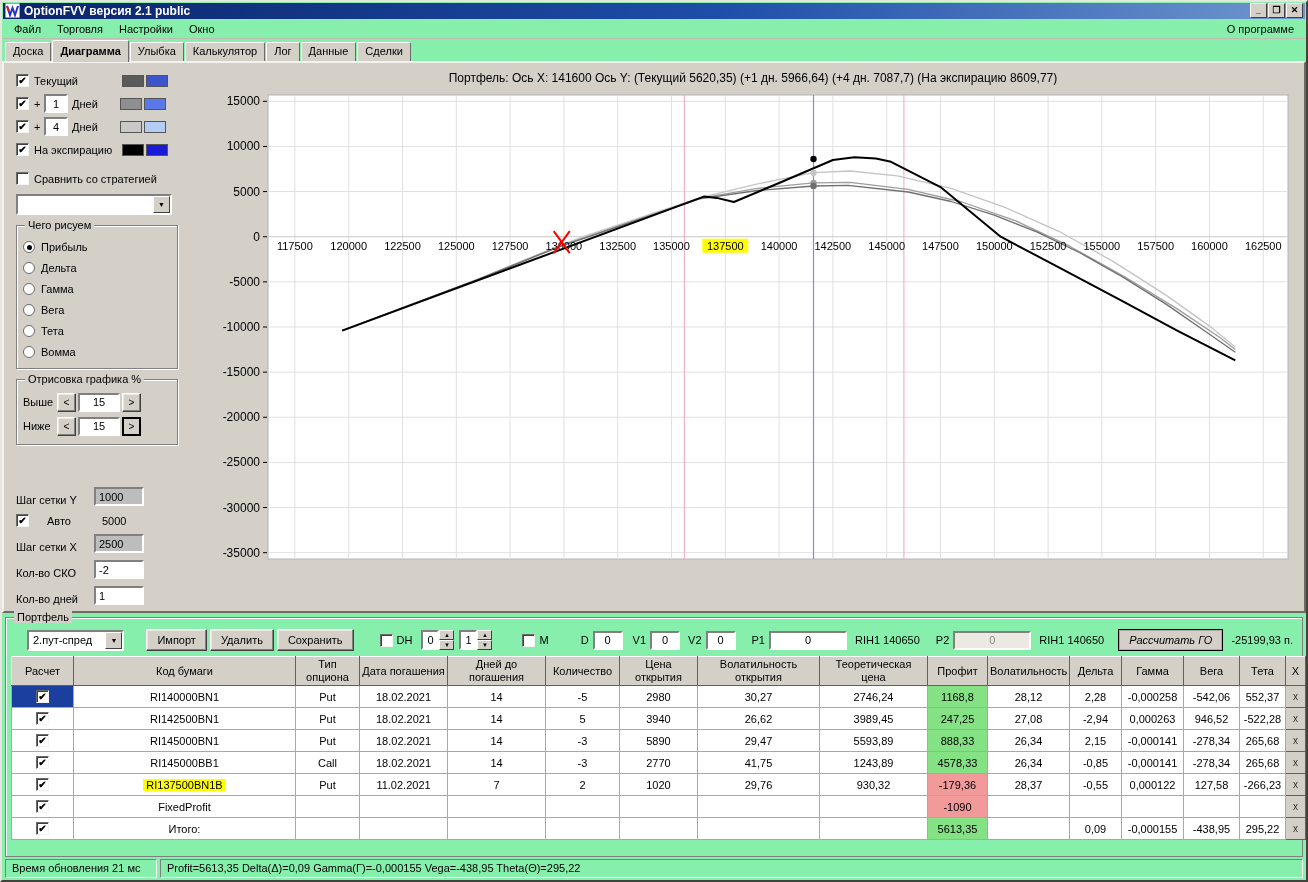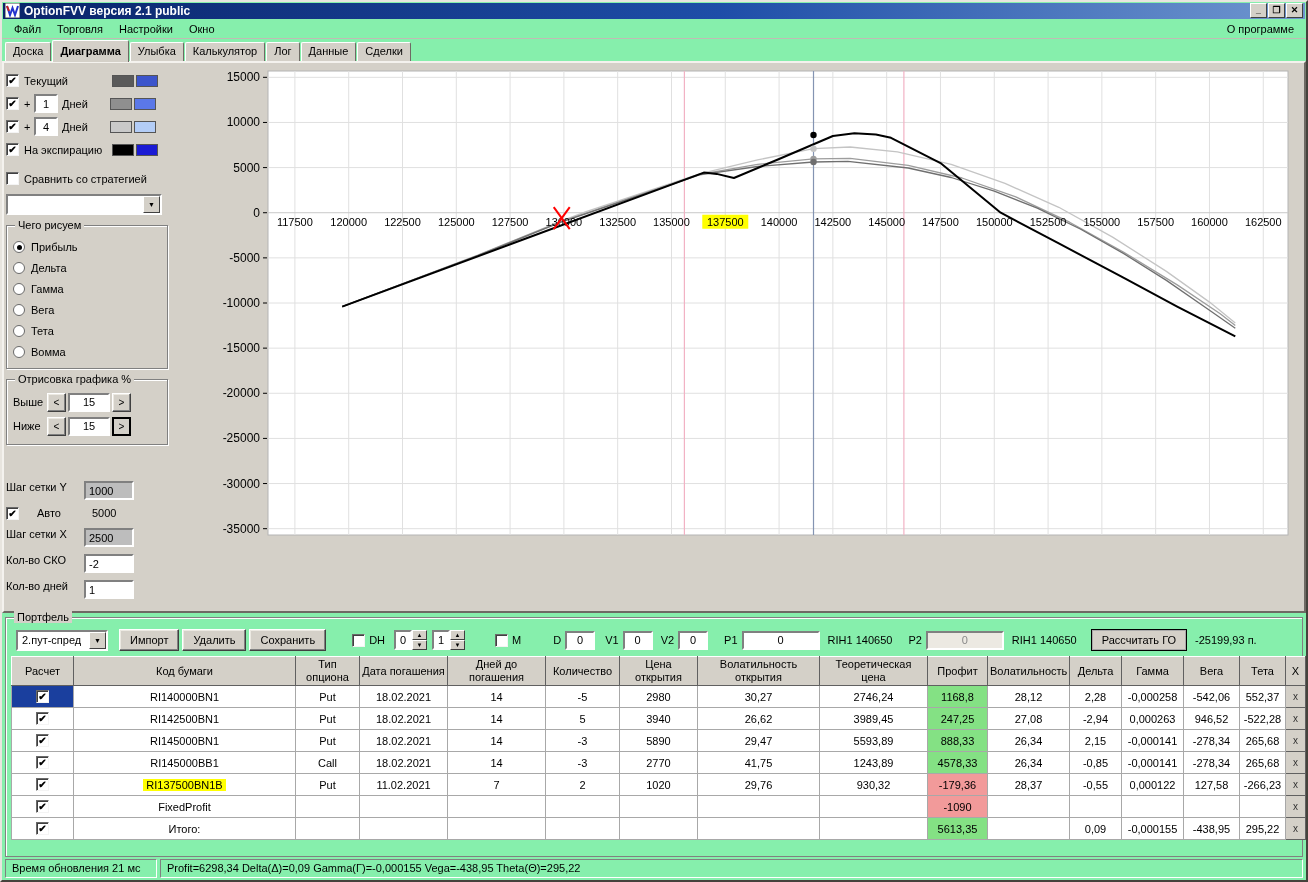--- a/index.html
+++ b/index.html
@@ -22,21 +22,21 @@
   .menubar{height:23px;display:flex;align-items:center;padding:0 4px;border-bottom:1px solid #c0bcb4;}
   .menu-item{padding:3px 8px;cursor:default;}
   .menu-right{margin-left:auto;padding:3px 8px;}
   
   .tabbar{display:flex;align-items:flex-end;height:22px;padding:2px 3px 0;}
   .tab{background:#d4d0c8;border:1px solid #6e6a64;border-bottom:none;border-top-color:#fff;border-left-color:#fff;
     padding:2px 7px 3px;margin-right:1px;border-radius:2px 2px 0 0;position:relative;height:19px;}
   .tab.active{font-weight:bold;height:22px;padding-top:4px;z-index:3;margin-bottom:-1px;background:#d4d0c8;}
   
   .tab-page{flex:0 0 552px;border:2px solid;border-color:#f4f2ee #6e6a64 #6e6a64 #f4f2ee;display:flex;overflow:hidden;background:#d4d0c8;}
-  .sidebar{width:198px;padding:6px 4px 0 2px;flex:none;}
+  .sidebar{width:198px;padding:6px 4px 0 12px;flex:none;}
   .side-row{display:flex;align-items:center;height:23px;}
   .side-row .lbl{width:88px;margin-left:5px;}
   .side-row .plus{width:8px;margin-left:5px;}
   .mini-input{width:24px;height:17px;margin:0 4px 0 2px;text-align:center;}
   .swatch{display:inline-block;width:22px;height:12px;border:1px solid #555;margin-right:2px;vertical-align:middle;}
   .checkbox{display:inline-block;width:13px;height:13px;background:#fff;flex:none;
     border:1px solid;border-color:#6a6a6a #f4f4f4 #f4f4f4 #6a6a6a;box-shadow:inset 1px 1px 0 #404040;
     text-align:center;line-height:11px;font-size:10px;font-weight:bold;}
   .checkbox.checked::after{content:"✔";}
   .radio{display:inline-block;width:12px;height:12px;border-radius:50%;background:#fff;flex:none;
@@ -54,36 +54,36 @@
   .spin-row{display:flex;align-items:center;height:24px;}
   .spin-row .slabel{width:34px;}
   .mini-btn{width:19px;height:19px;background:#d4d0c8;border:1px solid;border-color:#fff #404040 #404040 #fff;
     box-shadow:inset -1px -1px 0 #808080,inset 1px 1px 0 #ece9e2;font-size:10px;line-height:15px;text-align:center;
     font-family:"Liberation Sans",sans-serif;padding:0;}
   .mini-btn.focused{border-color:#000;box-shadow:inset 0 0 0 1px #000;}
   .input{height:19px;background:#fff;border:2px solid;border-color:#808080 #fff #fff #808080;
     font-family:"Liberation Sans",sans-serif;font-size:11px;padding:0 3px;}
   .input.gray{background:#bdbdbd;}
   .input.disabled{background:#ece9e2;color:#888;}
-  .field-row{display:flex;align-items:flex-start;height:25px;margin-top:1px;}
+  .field-row{display:flex;align-items:flex-end;height:25px;margin-top:1px;}
   .field-row .flabel{width:78px;}
   
   .chart-pane{flex:1;overflow:hidden;}
   .chart-title{text-align:center;font-size:12px;margin:8px 0 2px;white-space:nowrap;}
   #chart-svg{display:block;margin-left:2px;}
   #chart-svg text{font-family:"Liberation Sans",sans-serif;fill:#000;}
   
   .pf-group{flex:0 0 240px;margin:4px 3px 0;border:1px solid #808080;box-shadow:inset 1px 1px 0 #fff;
     position:relative;padding:10px 3px 2px;}
   .pf-controls{display:flex;align-items:center;height:24px;margin:0 2px 4px;white-space:nowrap;}
   .pf-controls .clabel{margin:0 4px;}
   .btn{height:22px;padding:0 10px;background:#d4d0c8;border:1px solid;border-color:#fff #404040 #404040 #fff;
     box-shadow:inset -1px -1px 0 #808080,inset 1px 1px 0 #ece9e2;
     font-family:"Liberation Sans",sans-serif;font-size:11px;}
-  .btn.default{border-color:#000;box-shadow:inset 0 0 0 1px #aaa;}
+  .btn.default{border-color:#000;box-shadow:inset 0 0 0 1px #aaa;font-style:italic;}
   .spin{display:inline-flex;height:20px;margin-left:5px;}
   .spin .sval{width:18px;background:#fff;border:2px solid;border-color:#808080 #fff #fff #808080;
     text-align:center;line-height:16px;}
   .spin .sbtns{display:flex;flex-direction:column;}
   .spin .sbtn{width:15px;height:10px;background:#d4d0c8;border:1px solid;border-color:#fff #404040 #404040 #fff;
     font-size:6px;line-height:8px;text-align:center;padding:0;}
   
   table.grid{border-collapse:collapse;table-layout:fixed;width:1294px;margin:0 2px;font-size:11px;border:1px solid #606060;}
   .grid th{background:#d4d0c8;border:1px solid;border-color:#fff #606060 #606060 #fff;
     font-weight:normal;padding:1px 2px;height:28px;line-height:13px;overflow:hidden;}
@@ -246,20 +246,21 @@
         <span class="flabel">Кол-во СКО</span>
         <input class="input" style="width: 50px;" value="-2">
       </div>
       <div class="field-row">
         <span class="flabel">Кол-во дней</span>
         <input class="input" style="width: 50px;" value="1">
       </div>
     </div>
 
     <div class="chart-pane">
+      <div class="chart-title">Портфель:  Ось X: 141600  Ось Y:   (Текущий 5620,35)   (+1 дн. 5966,64)   (+4 дн. 7087,7)   (На экспирацию 8609,77)</div>
       <svg id="chart-svg" width="1098" height="505">
           <rect x="64" y="8" width="1020" height="464" fill="#ffffff" stroke="#b4b4b4"></rect>
           <line x1="90.89873417721519" y1="8" x2="90.89873417721519" y2="472" stroke="#e0e0e0"></line>
           <line x1="144.69620253164555" y1="8" x2="144.69620253164555" y2="472" stroke="#e0e0e0"></line>
           <line x1="198.49367088607596" y1="8" x2="198.49367088607596" y2="472" stroke="#e0e0e0"></line>
           <line x1="252.2911392405063" y1="8" x2="252.2911392405063" y2="472" stroke="#e0e0e0"></line>
           <line x1="306.08860759493666" y1="8" x2="306.08860759493666" y2="472" stroke="#e0e0e0"></line>
           <line x1="359.8860759493671" y1="8" x2="359.8860759493671" y2="472" stroke="#e0e0e0"></line>
           <line x1="413.6835443037974" y1="8" x2="413.6835443037974" y2="472" stroke="#e0e0e0"></line>
           <line x1="467.4810126582278" y1="8" x2="467.4810126582278" y2="472" stroke="#e0e0e0"></line>
@@ -341,21 +342,21 @@
           <line x1="349.73417721518985" y1="144.14396887159532" x2="365.73417721518985" y2="166.14396887159532" stroke="#ff0000" stroke-width="2"></line>
           <line x1="349.73417721518985" y1="166.14396887159532" x2="365.73417721518985" y2="144.14396887159532" stroke="#ff0000" stroke-width="2"></line>
         </svg>
     </div>
   </div>
 
   <div class="pf-group">
     <span class="gb-title">Портфель</span>
 
     <div class="pf-controls">
-      <div class="combo" style="width:92px;margin:5px">
+      <div class="combo" style="width:104px;margin:16px">
         <span class="cval">2.пут-спред</span>
         <span class="cbtn">▼</span>
       </div>
       <button class="btn" style="margin-left:6px">Импорт</button>
       <button class="btn" style="margin-left:3px">Удалить</button>
       <button class="btn" style="margin-left:3px">Сохранить</button>
 
       <span class="checkbox" style="margin-left:26px"></span>
       <span class="clabel">DH</span>
 
@@ -575,16 +576,16 @@
             <td>-438,95</td>
             <td>295,22</td>
             <td class="x-cell">x</td>
           </tr>
         </tbody>
     </table>
   </div>
 
   <div class="statusbar">
     <div class="status-panel first">Время обновления 21 мс</div>
-    <div class="status-panel second">Profit=6298,34 Delta(Δ)=0,09 Gamma(Γ)=-0,000155 Vega=-438,95 Theta(Θ)=295,22</div>
+    <div class="status-panel second">Profit=5613,35 Delta(Δ)=0,09 Gamma(Γ)=-0,000155 Vega=-438,95 Theta(Θ)=295,22</div>
   </div>
 
 </div>
 
 </body></html>

